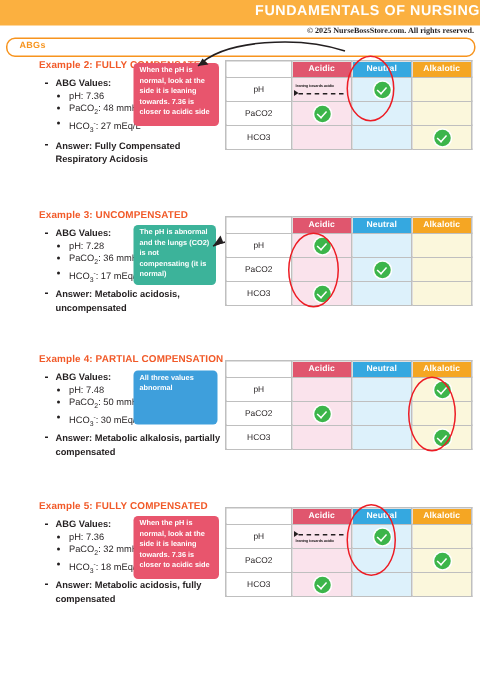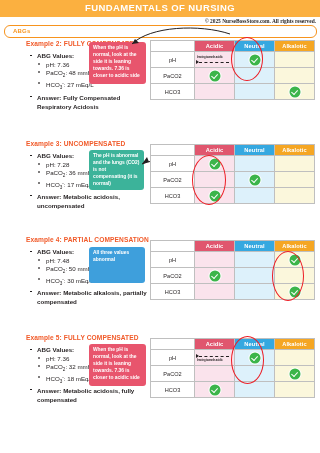--- a/index.html
+++ b/index.html
@@ -9,21 +9,21 @@
     -webkit-font-smoothing:antialiased;
   }
   .page{position:relative;width:320px;height:453px;}
 
   
   .topbar{
     position:absolute;left:0;top:0;width:320px;height:17px;
     background:#fbb040;
   }
   .topbar .title{
-    position:absolute;left:0;top:2px;width:320px;text-align:center;
+    position:absolute;left:0;top:2px;width:320px;text-align:right;
     font-size:9.5px;font-weight:bold;color:#ffffff;letter-spacing:.4px;
   }
   .copyright{
     position:absolute;right:4px;top:17.5px;
     font-size:5.4px;font-weight:bold;color:#231f20;
     font-family:"Liberation Serif",serif;
   }
   .abg-banner{
     position:absolute;left:4px;top:25px;width:311px;height:11px;
     border:1px solid #f7941e;border-radius:6px;background:#ffffff;

